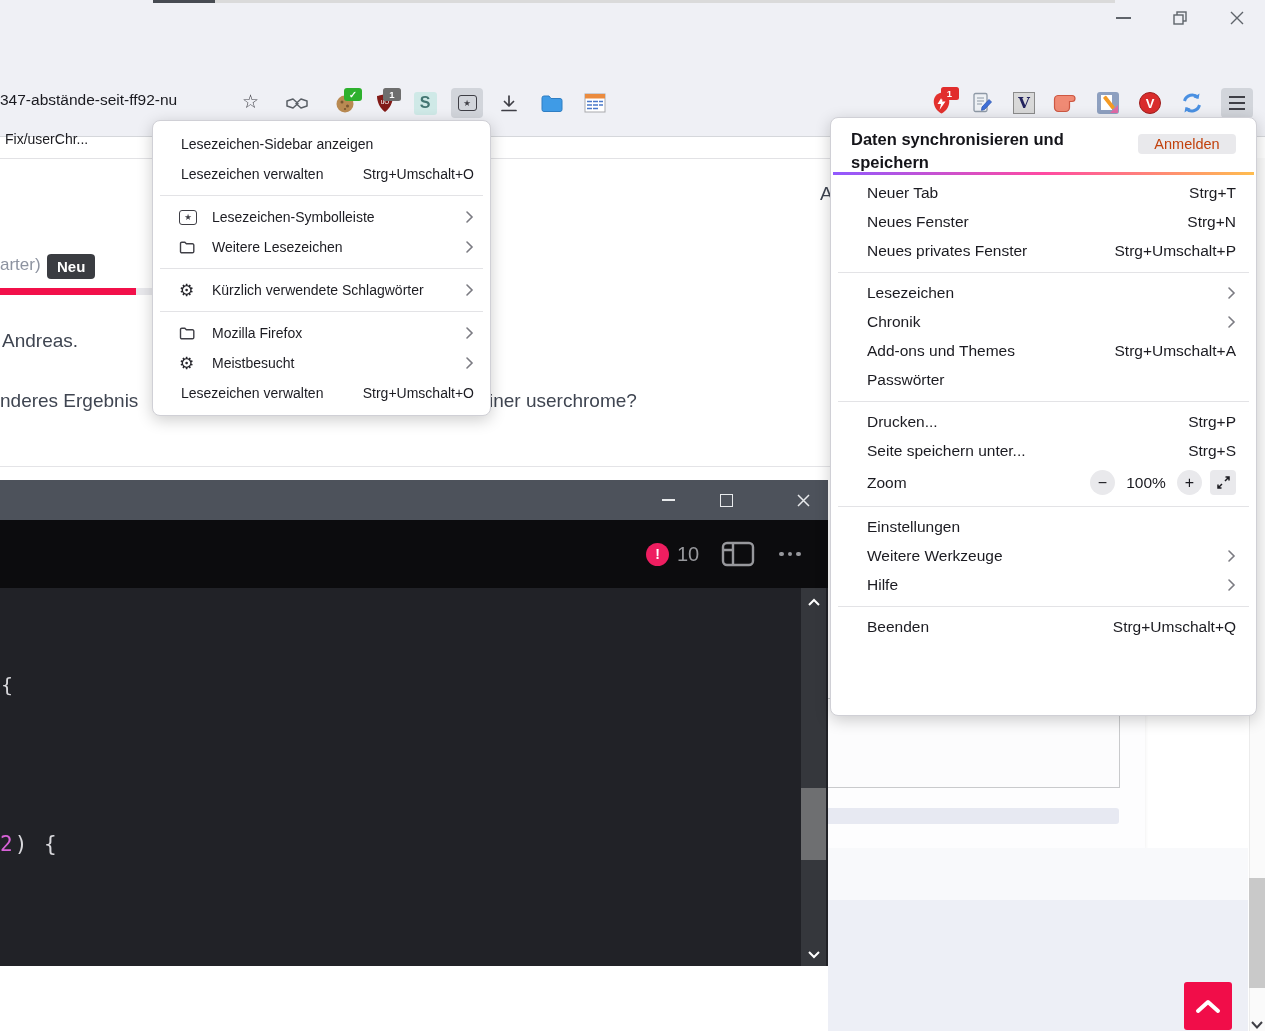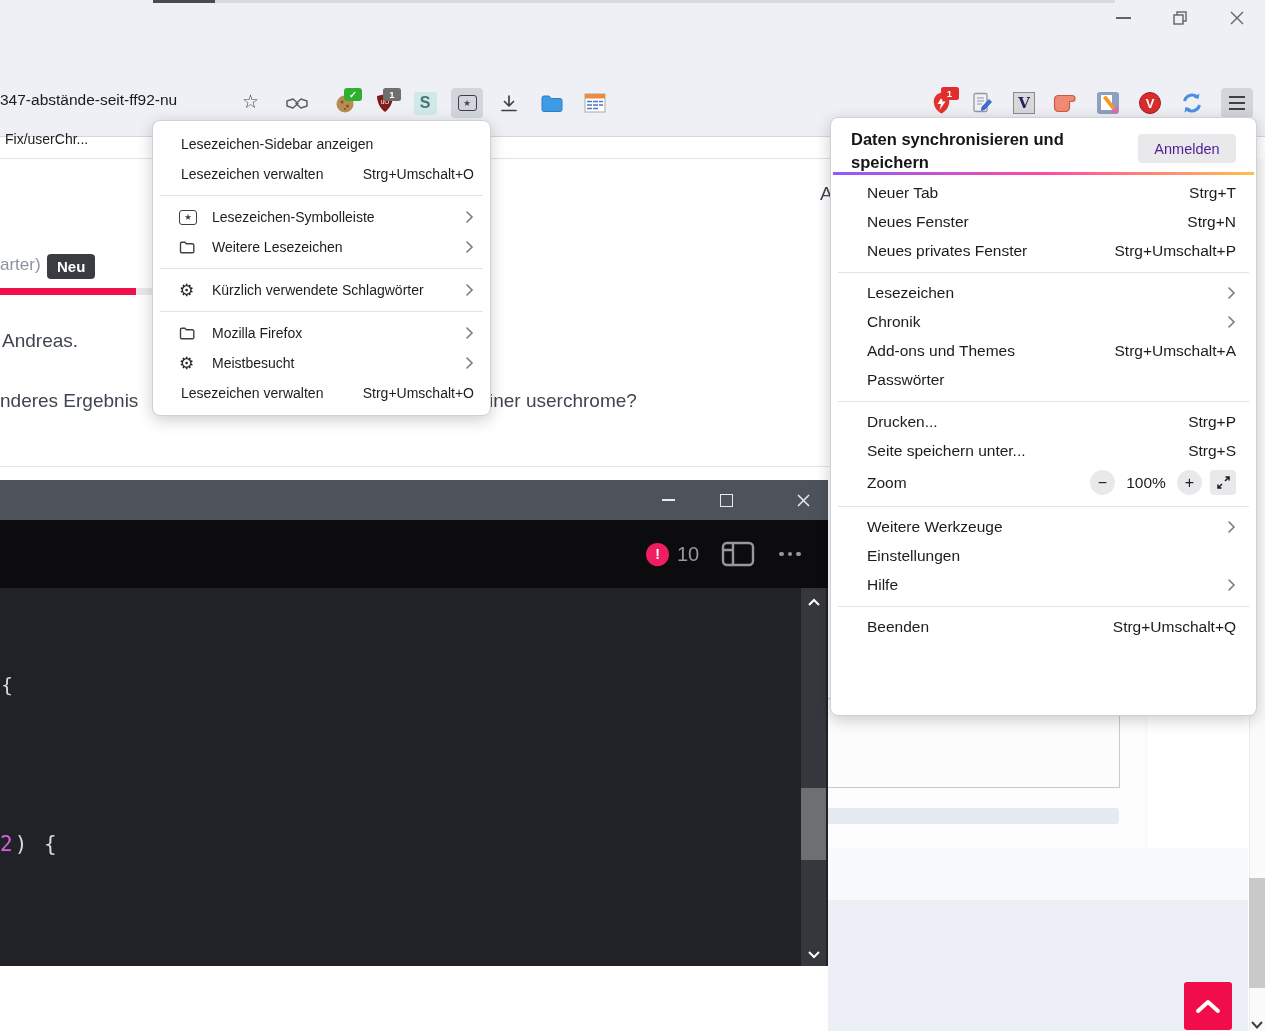--- a/index.html
+++ b/index.html
@@ -63,22 +63,22 @@
   .mlabel{flex:1;white-space:nowrap;}
   .mshort{white-space:nowrap;}
   .mchev{display:flex;align-items:center;}
   .msep{height:13px;position:relative;}
   .msep::after{content:"";position:absolute;left:7px;right:7px;top:6px;height:1px;background:#e3e3e6;}
   .starbox{width:16px;height:13px;border:1.6px solid #3e3e45;border-radius:3px;display:flex;align-items:center;
            justify-content:center;font-size:8.5px;color:#3e3e45;}
   .gearG{font-size:17px;line-height:1;color:#26262c;}
   #am-header{position:relative;height:44px;padding:2px 120px 0 20px;font-size:16.5px;font-weight:600;
              line-height:23px;color:#15151a;}
-  #signin-btn{position:absolute;right:20px;top:8px;width:98px;height:29px;background:#e9e9ec;border:0;border-radius:4px;
-              font-size:14.5px;color:#4c1d95;font-family:"Liberation Sans",sans-serif;cursor:pointer;}
+  #signin-btn{position:absolute;right:20px;top:8px;width:98px;height:20px;background:#e9e9ec;border:0;border-radius:4px;
+              font-size:14.5px;color:#c2410c;font-family:"Liberation Sans",sans-serif;cursor:pointer;}
   #fxa-line{height:2.5px;margin:0 2px 4px 2px;}
   .zbtn{width:25px;height:25px;border-radius:50%;background:#e9e9ec;border:0;font-size:16px;color:#1b1b21;
         display:flex;align-items:center;justify-content:center;margin-left:14px;cursor:pointer;
         font-family:"Liberation Sans",sans-serif;}
   .zval{width:62px;text-align:center;}
   .zfull{width:26px;height:25px;border-radius:4px;background:#e9e9ec;display:flex;align-items:center;
          justify-content:center;margin-left:8px;cursor:pointer;}
   .zoomrow{height:34px !important;}
 </style>
 </head>
@@ -430,31 +430,31 @@
           <span class="zval">100%</span>
           <span class="zbtn" style="margin-left:0;">+</span>
           <span class="zfull">
             <svg width="13" height="13" viewBox="0 0 13 13">
               <path d="M8 5 L12 1 M8.5 1 h3.5 v3.5 M5 8 L1 12 M1 8.5 v3.5 h3.5" fill="none" stroke="#1b1b21" stroke-width="1.5"></path>
             </svg>
           </span>
         </div>
         <div class="msep"></div>
         <div class="mrow">
+          <span class="mlabel">Einstellungen</span>
+        </div>
+        <div class="mrow">
           <span class="mlabel">Weitere Werkzeuge</span>
           <span class="mchev">
             <svg width="9" height="14" viewBox="0 0 9 14">
               <path d="M2 2 l5 5 -5 5" fill="none" stroke="#7b7b82" stroke-width="1.6" stroke-linecap="round"></path>
             </svg>
           </span>
         </div>
         <div class="mrow">
-          <span class="mlabel">Einstellungen</span>
-        </div>
-        <div class="mrow">
           <span class="mlabel">Hilfe</span>
           <span class="mchev">
             <svg width="9" height="14" viewBox="0 0 9 14">
               <path d="M2 2 l5 5 -5 5" fill="none" stroke="#7b7b82" stroke-width="1.6" stroke-linecap="round"></path>
             </svg>
           </span>
         </div>
         <div class="msep"></div>
         <div class="mrow">
           <span class="mlabel">Beenden</span>

